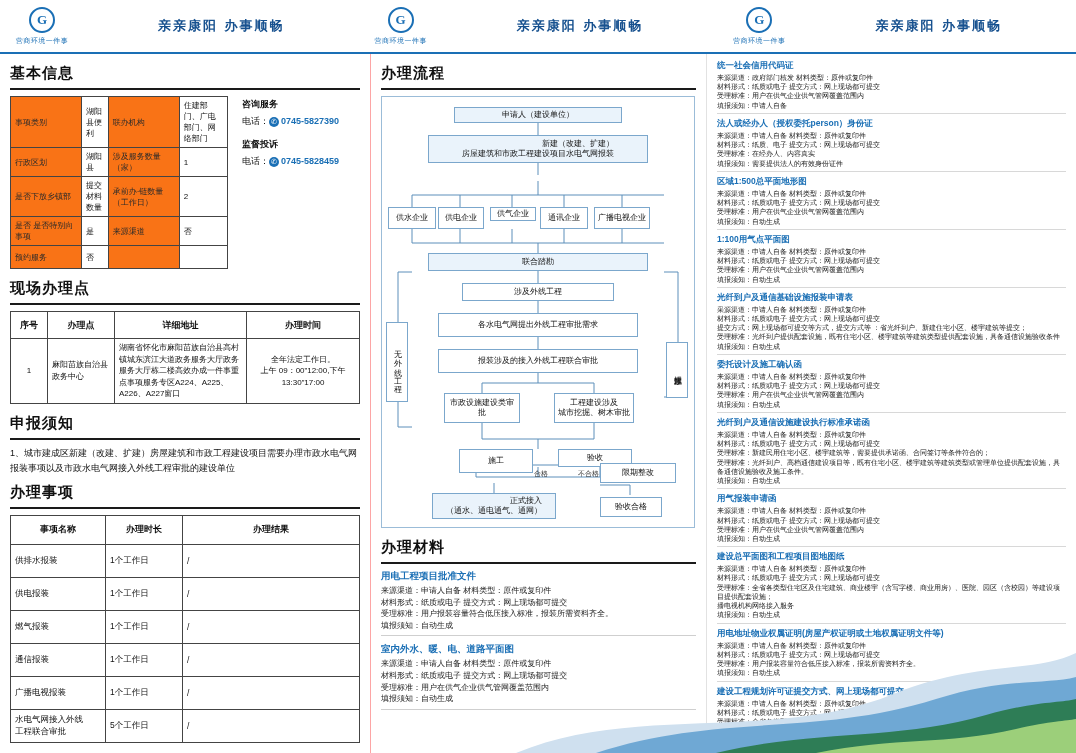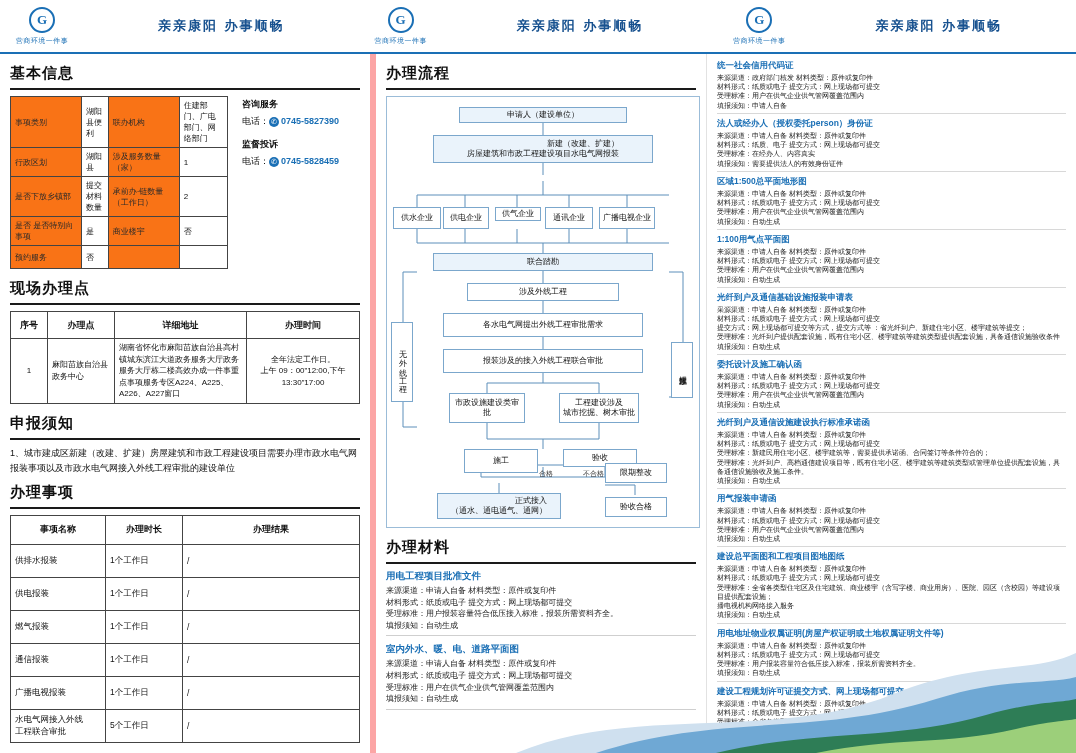--- a/index.html
+++ b/index.html
@@ -17,21 +17,21 @@
   .header{display:flex;height:52px;border-bottom:2px solid #1a6fb5;}
   .hcell{flex:1;display:flex;align-items:center;position:relative;border-right:0;}
   .logo{display:flex;flex-direction:column;align-items:center;justify-content:center;width:84px;}
   .logo .ring{width:22px;height:22px;border:2px solid #1a6fb5;border-radius:50%;display:flex;align-items:center;justify-content:center;color:#1a6fb5;font-weight:bold;font-size:13px;font-family:"Liberation Serif",serif;}
   .logo .ltext{font-size:7px;color:#1a6fb5;margin-top:3px;letter-spacing:0.5px;}
   .slogan{flex:1;text-align:center;color:#17518f;font-weight:bold;font-size:13px;letter-spacing:2px;font-family:"DejaVu Sans",sans-serif;}
   
   .cols{display:flex;height:700px;}
   .col{padding:6px 10px 0 10px;box-sizing:border-box;}
   .col1{width:370px;}
-  .col2{width:336px;border-left:6px solid #fca5a5;}
+  .col2{width:336px;border-left:1px solid #fca5a5;}
   .col3{width:370px;border-left:1px solid #e2e2e2;}
   .sect-title{font-size:15px;font-weight:bold;color:#111;margin:4px 0 5px 0;letter-spacing:1px;}
   .rule{height:2px;background:#1a1a1a;margin-bottom:6px;}
   
   table{border-collapse:collapse;width:100%;font-size:8px;}
   td,th{border:1px solid #444;padding:3px 4px;vertical-align:middle;}
   .basic-tbl td{height:16px;}
   .basic-tbl .lbl{background:#f97316;color:#2a2a2a;width:62px;}
   .contact{font-size:9px;line-height:1.9;padding-left:8px;}
   .contact .ct{font-weight:bold;color:#111;}
@@ -112,21 +112,21 @@
         </tr>
         <tr>
           <td class="lbl">是否下放乡镇部</td>
           <td>提交材料数量</td>
           <td class="lbl">承前办·链数量（工作日）</td>
           <td>2</td>
         </tr>
         <tr>
           <td class="lbl">是否 是否特别向事项</td>
           <td>是</td>
-          <td class="lbl">商业楼宇</td>
+          <td class="lbl">来源渠道</td>
           <td>否</td>
         </tr>
         <tr>
           <td class="lbl">预约服务</td>
           <td>否</td>
           <td class="lbl"></td>
           <td></td>
         </tr>
       </tbody>
         </table>
@@ -269,21 +269,21 @@
       <div class="node tall" style="left:284px;top:245px;width:22px;height:56px;">排水报装</div>
 
       <div class="node" style="left:77px;top:352px;width:74px;height:24px;">施工</div>
       <div class="node" style="left:176px;top:352px;width:74px;height:18px;">验收</div>
 
       <div class="lbl-s" style="left:152px;top:372px;">合格</div>
       <div class="lbl-s" style="left:196px;top:372px;">不合格</div>
 
       <div class="node blue" style="left:50px;top:396px;width:124px;height:26px;white-space:pre-line;">正式接入
 （通水、通电通气、通网）</div>
-      <div class="node" style="left:218px;top:366px;width:62px;height:20px;">限期整改</div>
+      <div class="node" style="left:218px;top:366px;width:76px;height:20px;">限期整改</div>
       <div class="node" style="left:218px;top:400px;width:62px;height:20px;">验收合格</div>
     </div>
 
     <div class="sect-title" style="margin-top:10px;">办理材料</div>
     <div class="rule"></div>
 
     <div class="mat">
       <h4>用电工程项目批准文件</h4>
       <p>来源渠道：申请人自备        材料类型：原件或复印件</p>
       <p>材料形式：纸质或电子        提交方式：网上现场都可提交</p>

